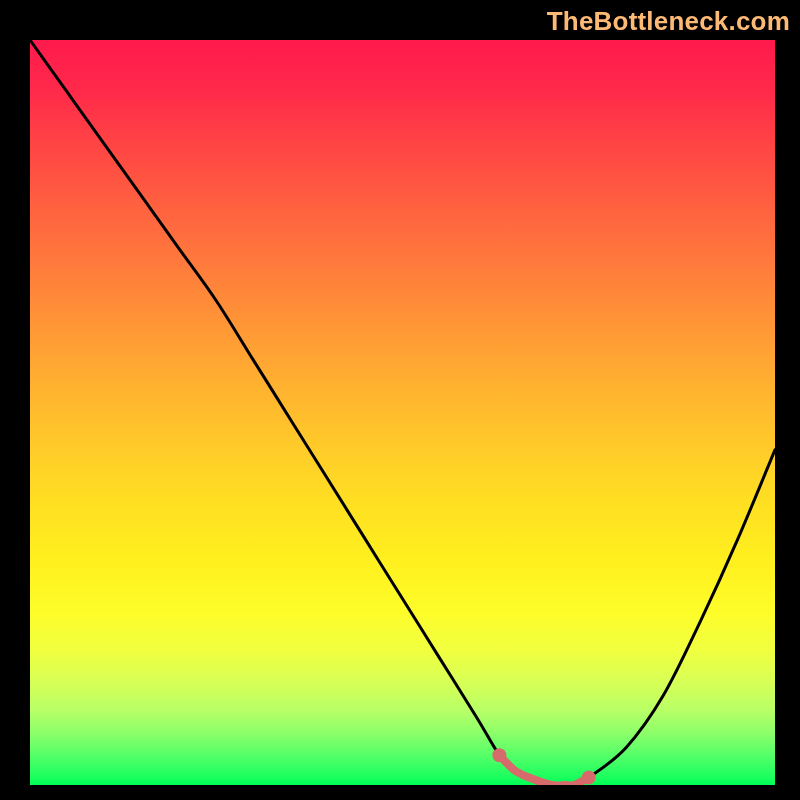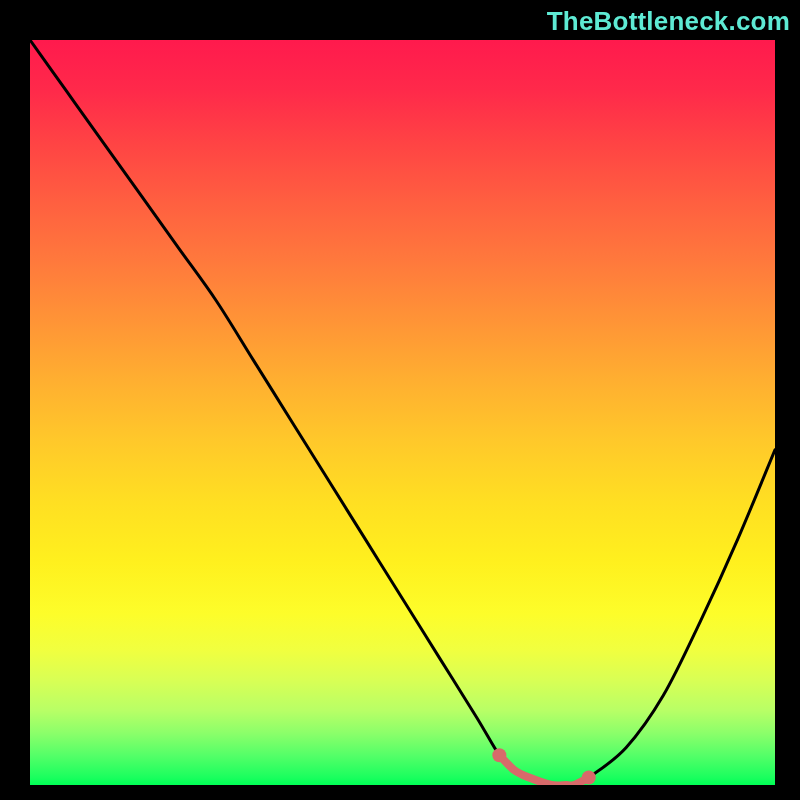--- a/index.html
+++ b/index.html
@@ -10,21 +10,21 @@
     height: 800px;
     background: #000;
   }
   .watermark {
     position: absolute;
     top: 6px;
     right: 10px;
     font-family: Arial, Helvetica, sans-serif;
     font-size: 26px;
     font-weight: 600;
-    color: #5eead4;
+    color: #fdba74;
     letter-spacing: 0.2px;
     z-index: 10;
   }
   .plot-wrap {
     position: absolute;
     left: 30px;
     top: 40px;
     width: 745px;
     height: 745px;
     overflow: hidden;

